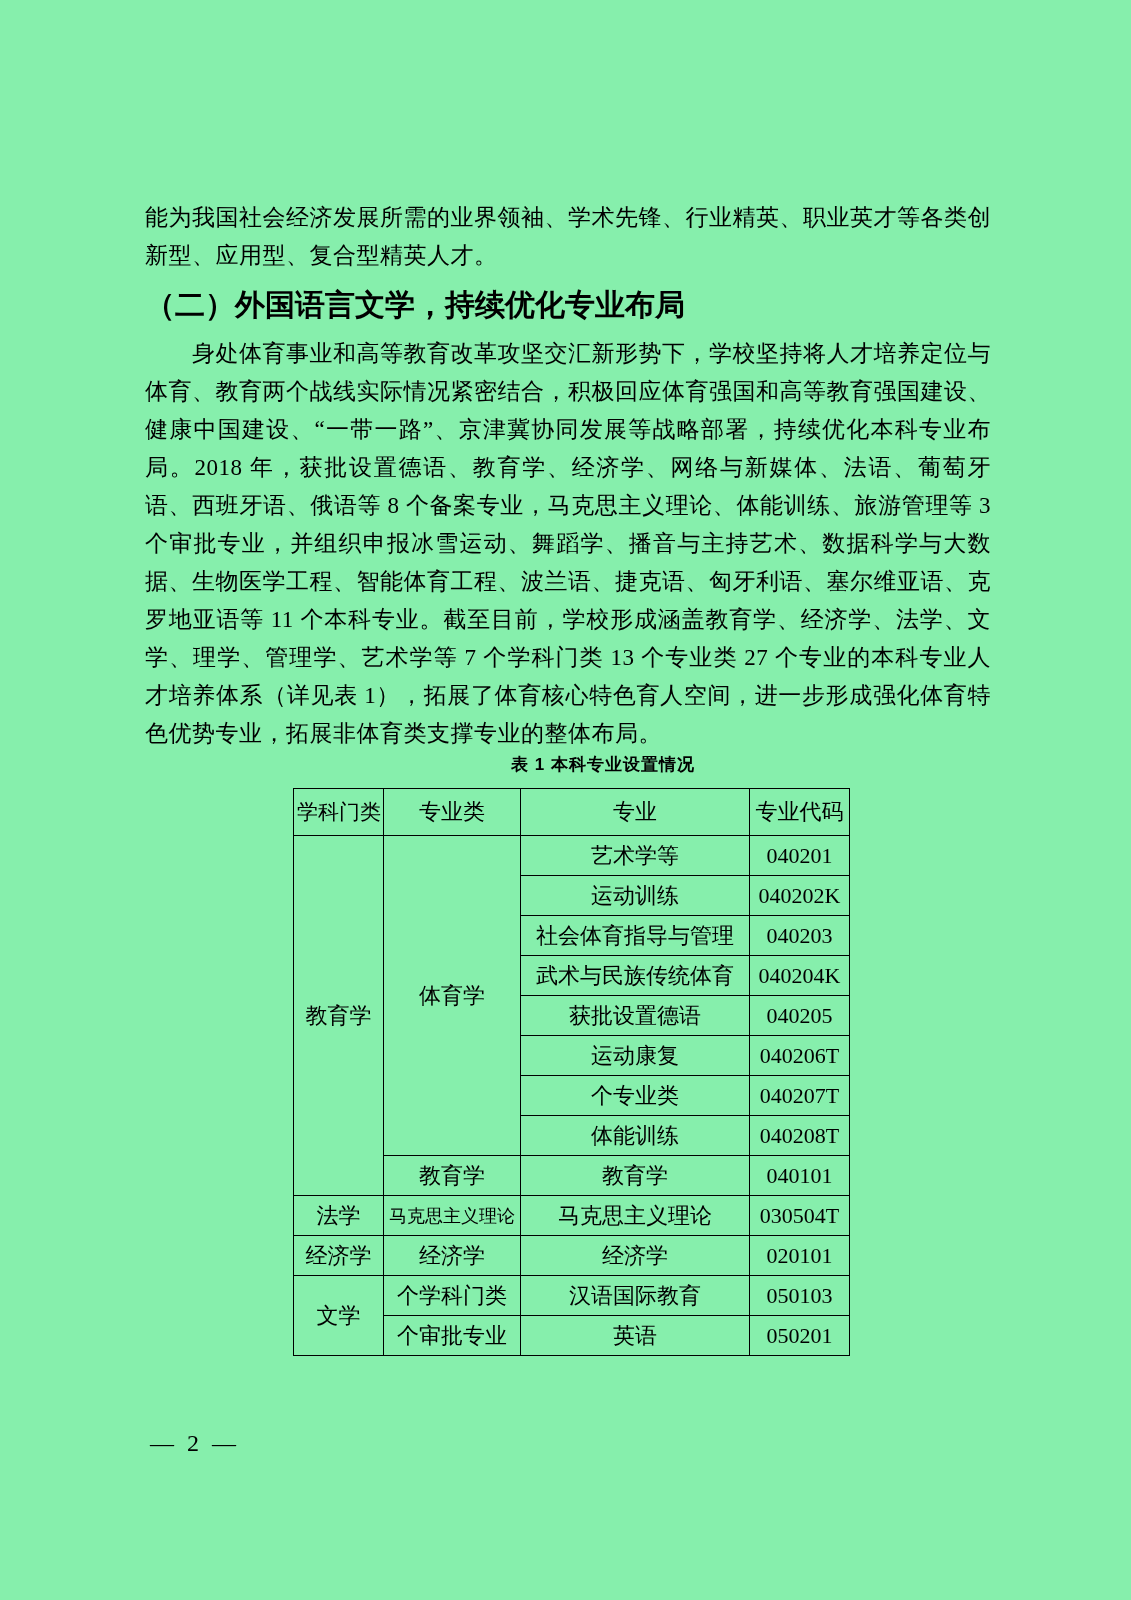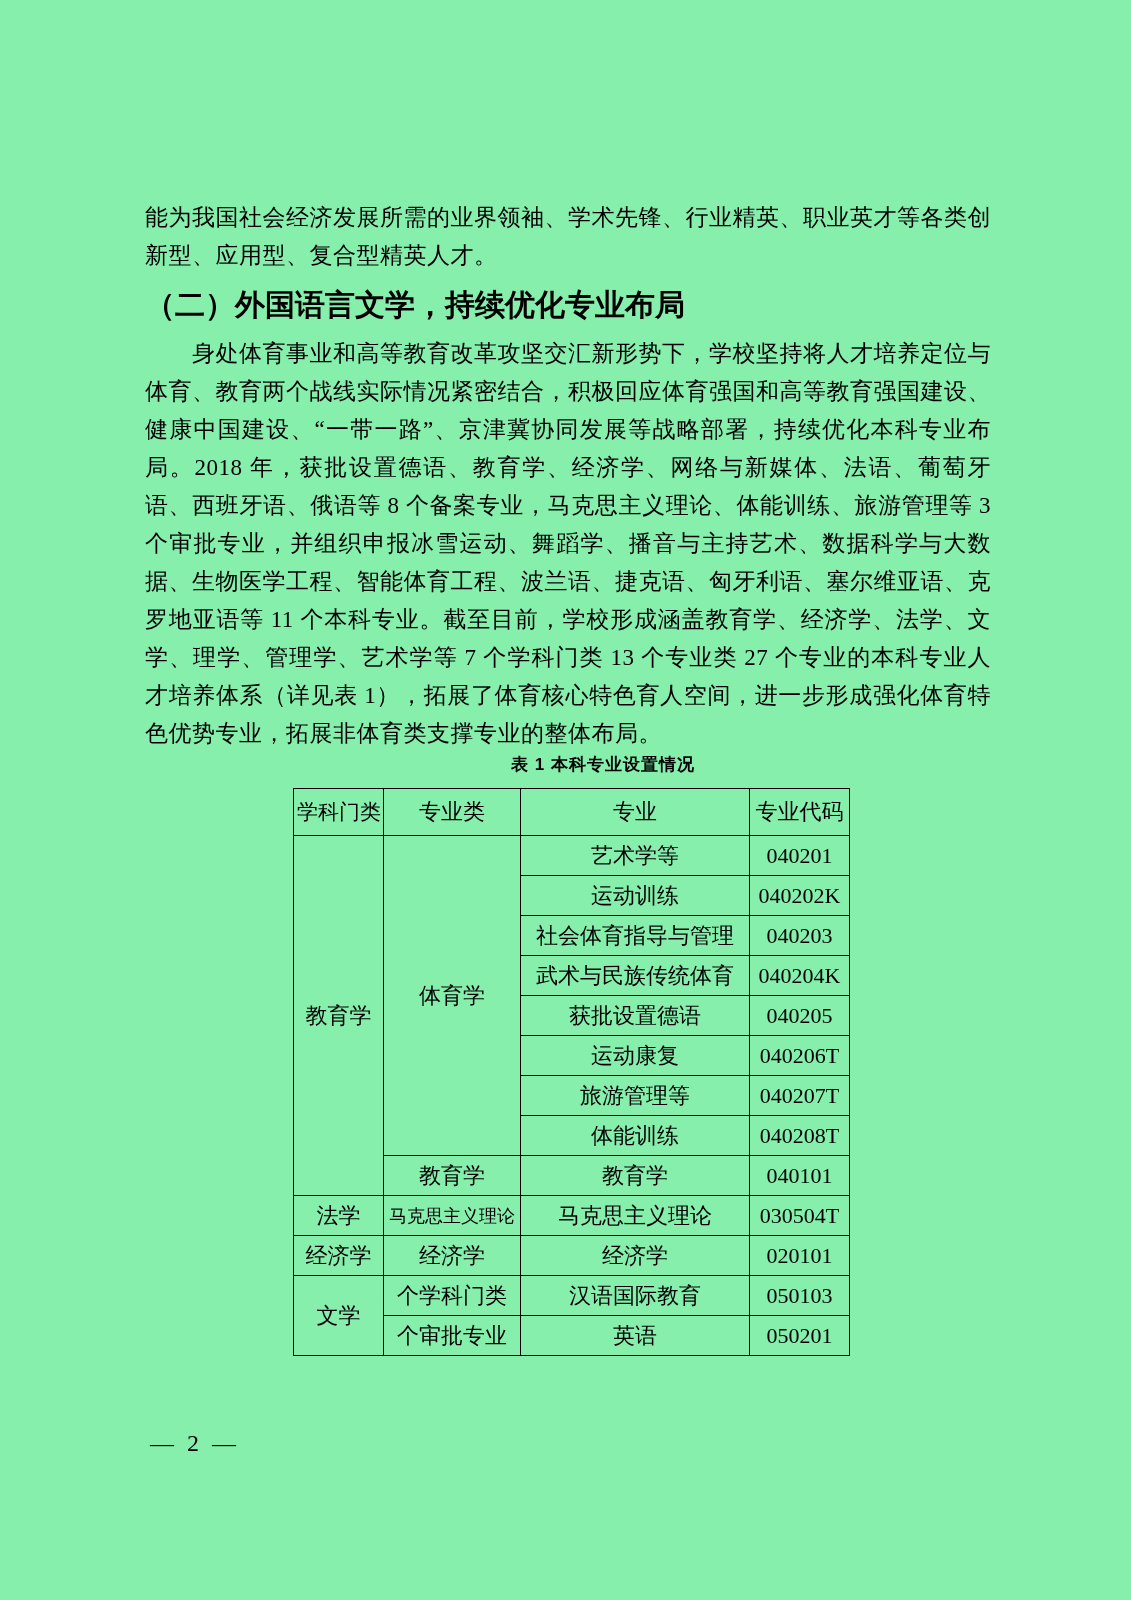--- a/index.html
+++ b/index.html
@@ -127,21 +127,21 @@
       </tr>
       <tr>
         <td>获批设置德语</td>
         <td>040205</td>
       </tr>
       <tr>
         <td>运动康复</td>
         <td>040206T</td>
       </tr>
       <tr>
-        <td>旅游管理等</td>
+        <td>个专业类</td>
         <td>040207T</td>
       </tr>
       <tr>
         <td>体能训练</td>
         <td>040208T</td>
       </tr>
       <tr>
         <td>教育学</td>
         <td>教育学</td>
         <td>040101</td>

